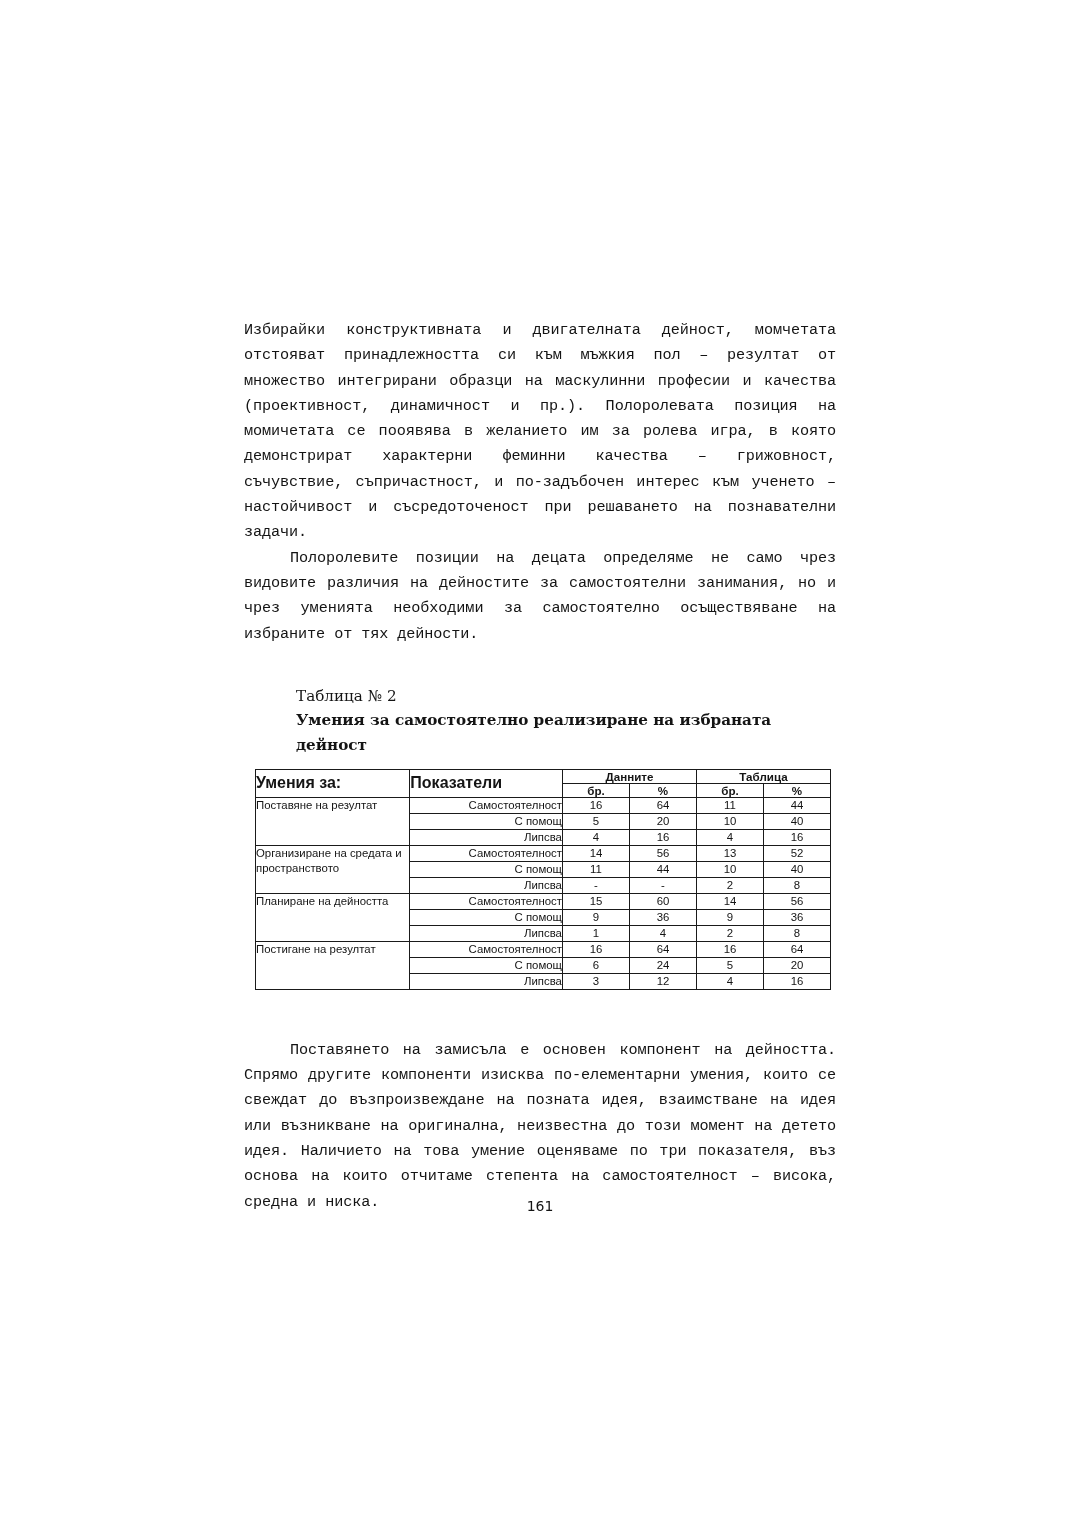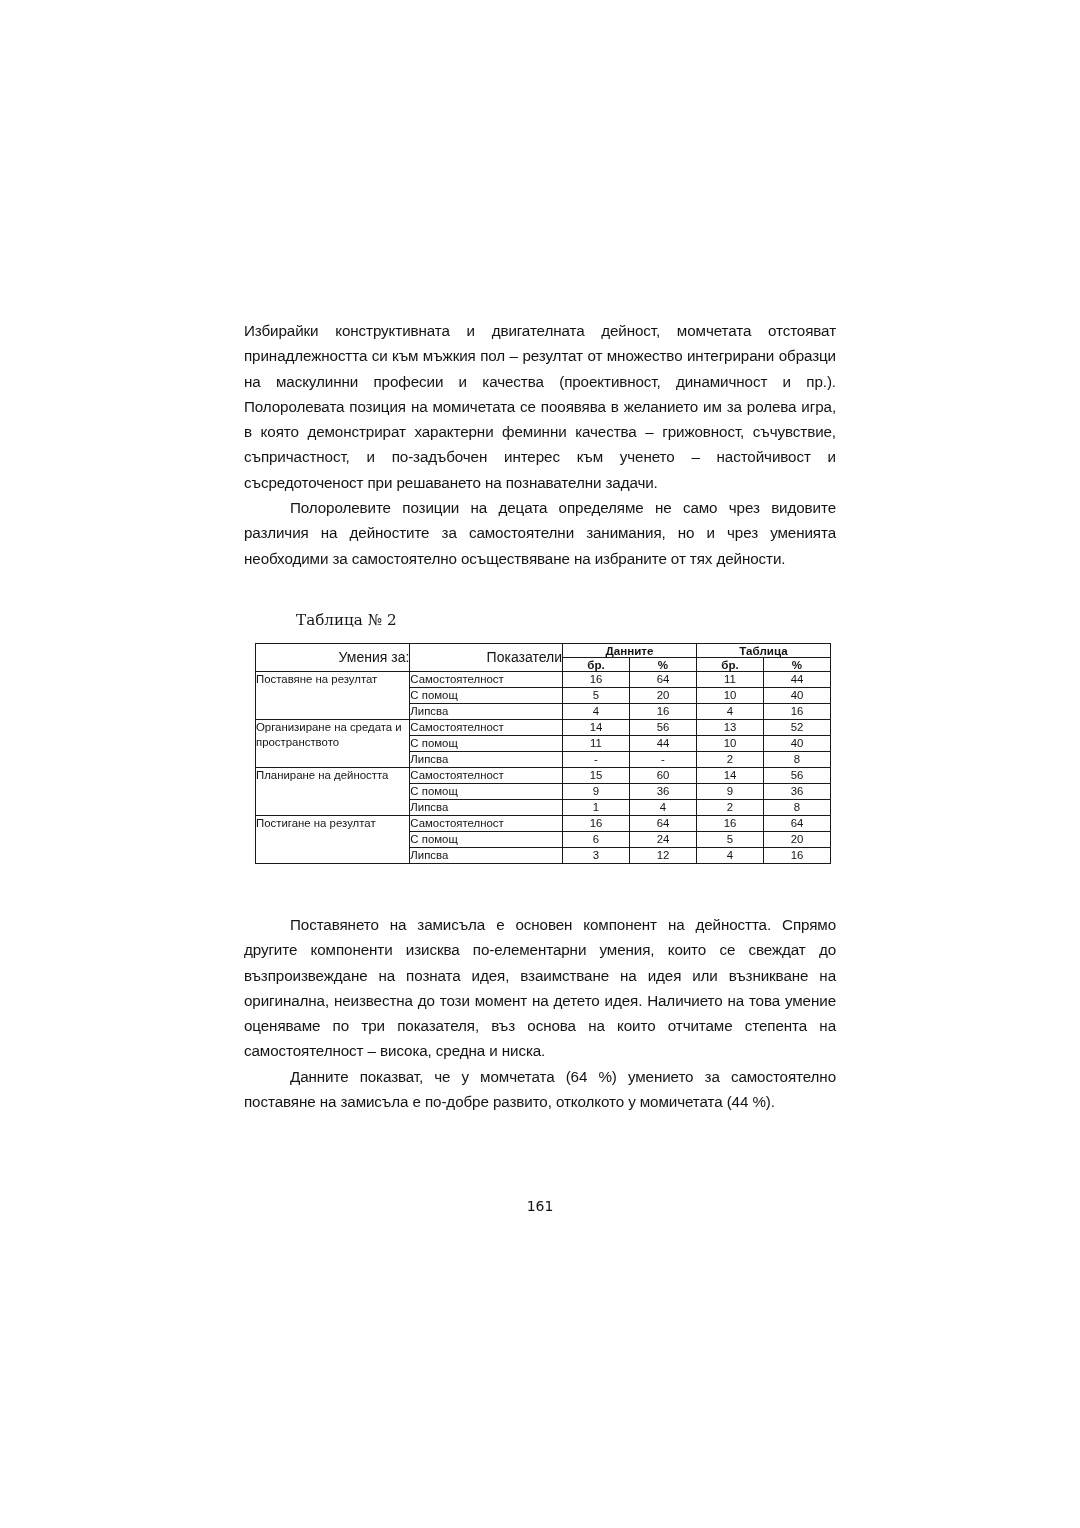--- a/index.html
+++ b/index.html
@@ -22,21 +22,21 @@
     box-sizing: border-box;
   }
   .content {
     position: absolute;
     left: 244px;
     top: 318px;
     width: 592px;
   }
   p.body-par {
     margin: 0;
-    font-family: Liberation Sans, sans-serif;
+    font-family: Liberation Mono, monospace;
     font-size: 15.2px;
     line-height: 25.3px;
     text-align: justify;
     text-justify: inter-word;
     color: #141414;
     letter-spacing: -0.1px;
   }
   p.indent {
     text-indent: 46px;
   }
@@ -74,34 +74,34 @@
     padding: 0;
   }
   th.hdr {
     font-weight: bold;
     text-align: center;
     vertical-align: middle;
     padding: 5px 3px;
     font-size: 11.6px;
   }
   th.hdr-left {
-    font-weight: normal;
-    text-align: right;
+    font-weight: bold;
+    text-align: left;
     vertical-align: middle;
     padding: 5px 8px;
-    font-size: 14px;
+    font-size: 16px;
   }
   td.rowlabel {
     text-align: left;
     vertical-align: top;
     padding: 6px 6px 6px 8px;
     line-height: 15px;
   }
   td.indicator {
-    text-align: left;
+    text-align: right;
     vertical-align: middle;
     padding: 5px 6px 5px 8px;
     line-height: 15px;
   }
   td.num {
     text-align: center;
     vertical-align: middle;
     padding: 5px 3px;
   }
   .col-a { width: 155px; }
@@ -126,20 +126,21 @@
 <body>
 
 <div class="page">
   <div class="content">
 
     <p class="body-par">Избирайки конструктивната и двигателната дейност, момчетата отстояват принадлежността си към мъжкия пол – резултат от множество интегрирани образци на маскулинни професии и качества (проективност, динамичност и пр.). Полоролевата позиция на момичетата се пооявява в желанието им за ролева игра, в която демонстрират характерни феминни качества – грижовност, съчувствие, съпричастност, и по-задъбочен интерес към ученето – настойчивост и съсредоточеност при решаването на познавателни задачи.</p>
     <p class="body-par indent">Полоролевите позиции на децата определяме не само чрез видовите различия на дейностите за самостоятелни занимания, но и чрез уменията необходими за самостоятелно осъществяване на избраните от тях дейности.</p>
 
     <div class="table-caption-wrap">
       <p class="table-caption">Таблица № 2</p>
+      <p class="table-title">Умения за самостоятелно реализиране на избраната дейност</p>
     </div>
 
     <table class="data-table">
       <thead>
         <tr>
           <th class="hdr-left col-a" rowspan="2">Умения за:</th>
           <th class="hdr-left col-b" rowspan="2">Показатели</th>
           <th class="hdr" colspan="2">Данните</th>
           <th class="hdr" colspan="2">Таблица</th>
         </tr>
@@ -241,19 +242,18 @@
           <td class="num">3</td>
           <td class="num">12</td>
           <td class="num">4</td>
           <td class="num">16</td>
         </tr>
       </tbody>
     </table>
 
     <div class="after-table">
       <p class="body-par indent">Поставянето на замисъла е основен компонент на дейността. Спрямо другите компоненти изисква по-елементарни умения, които се свеждат до възпроизвеждане на позната идея, взаимстване на идея или възникване на оригинална, неизвестна до този момент на детето идея. Наличието на това умение оценяваме по три показателя, въз основа на които отчитаме степента на самостоятелност – висока, средна и ниска.</p>
-      <p class="body-par indent">Данните показват, че у момчетата (64 %) умението за самостоятелно поставяне на замисъла е по-добре развито, отколкото у момичетата (44 %).</p>
     </div>
 
   </div>
 
   <div class="page-number">161</div>
 </div>
 
 </body></html>

